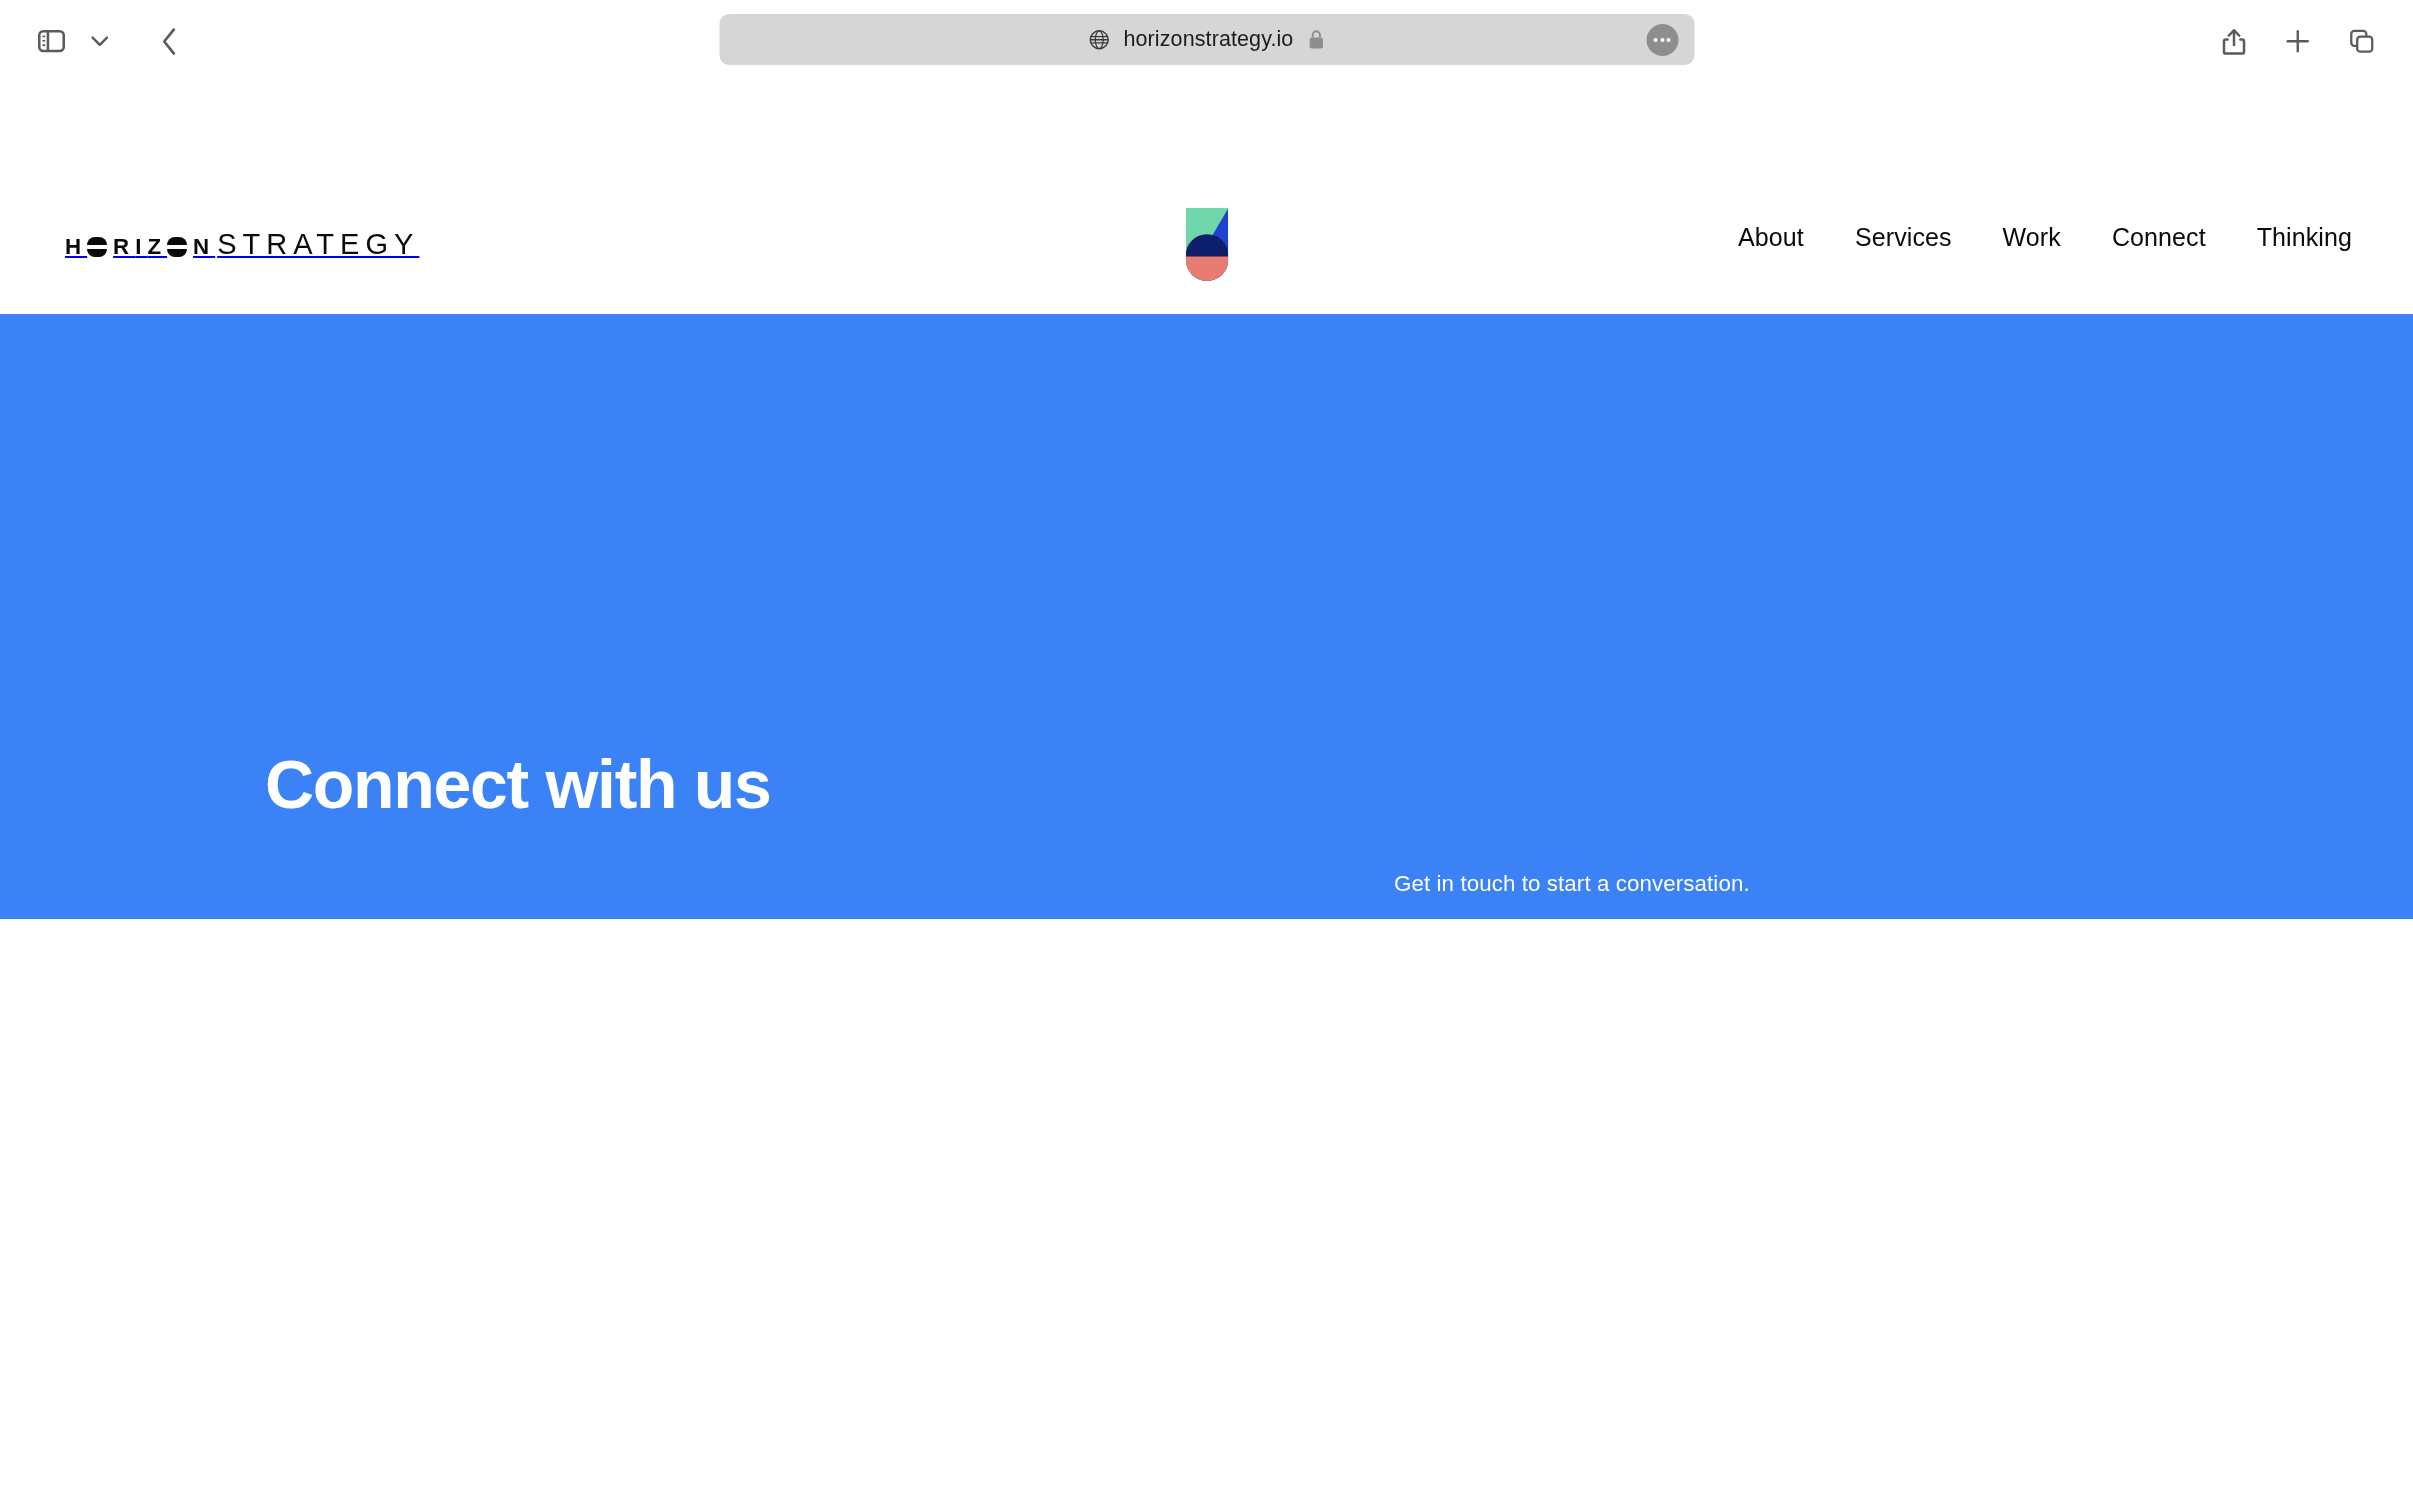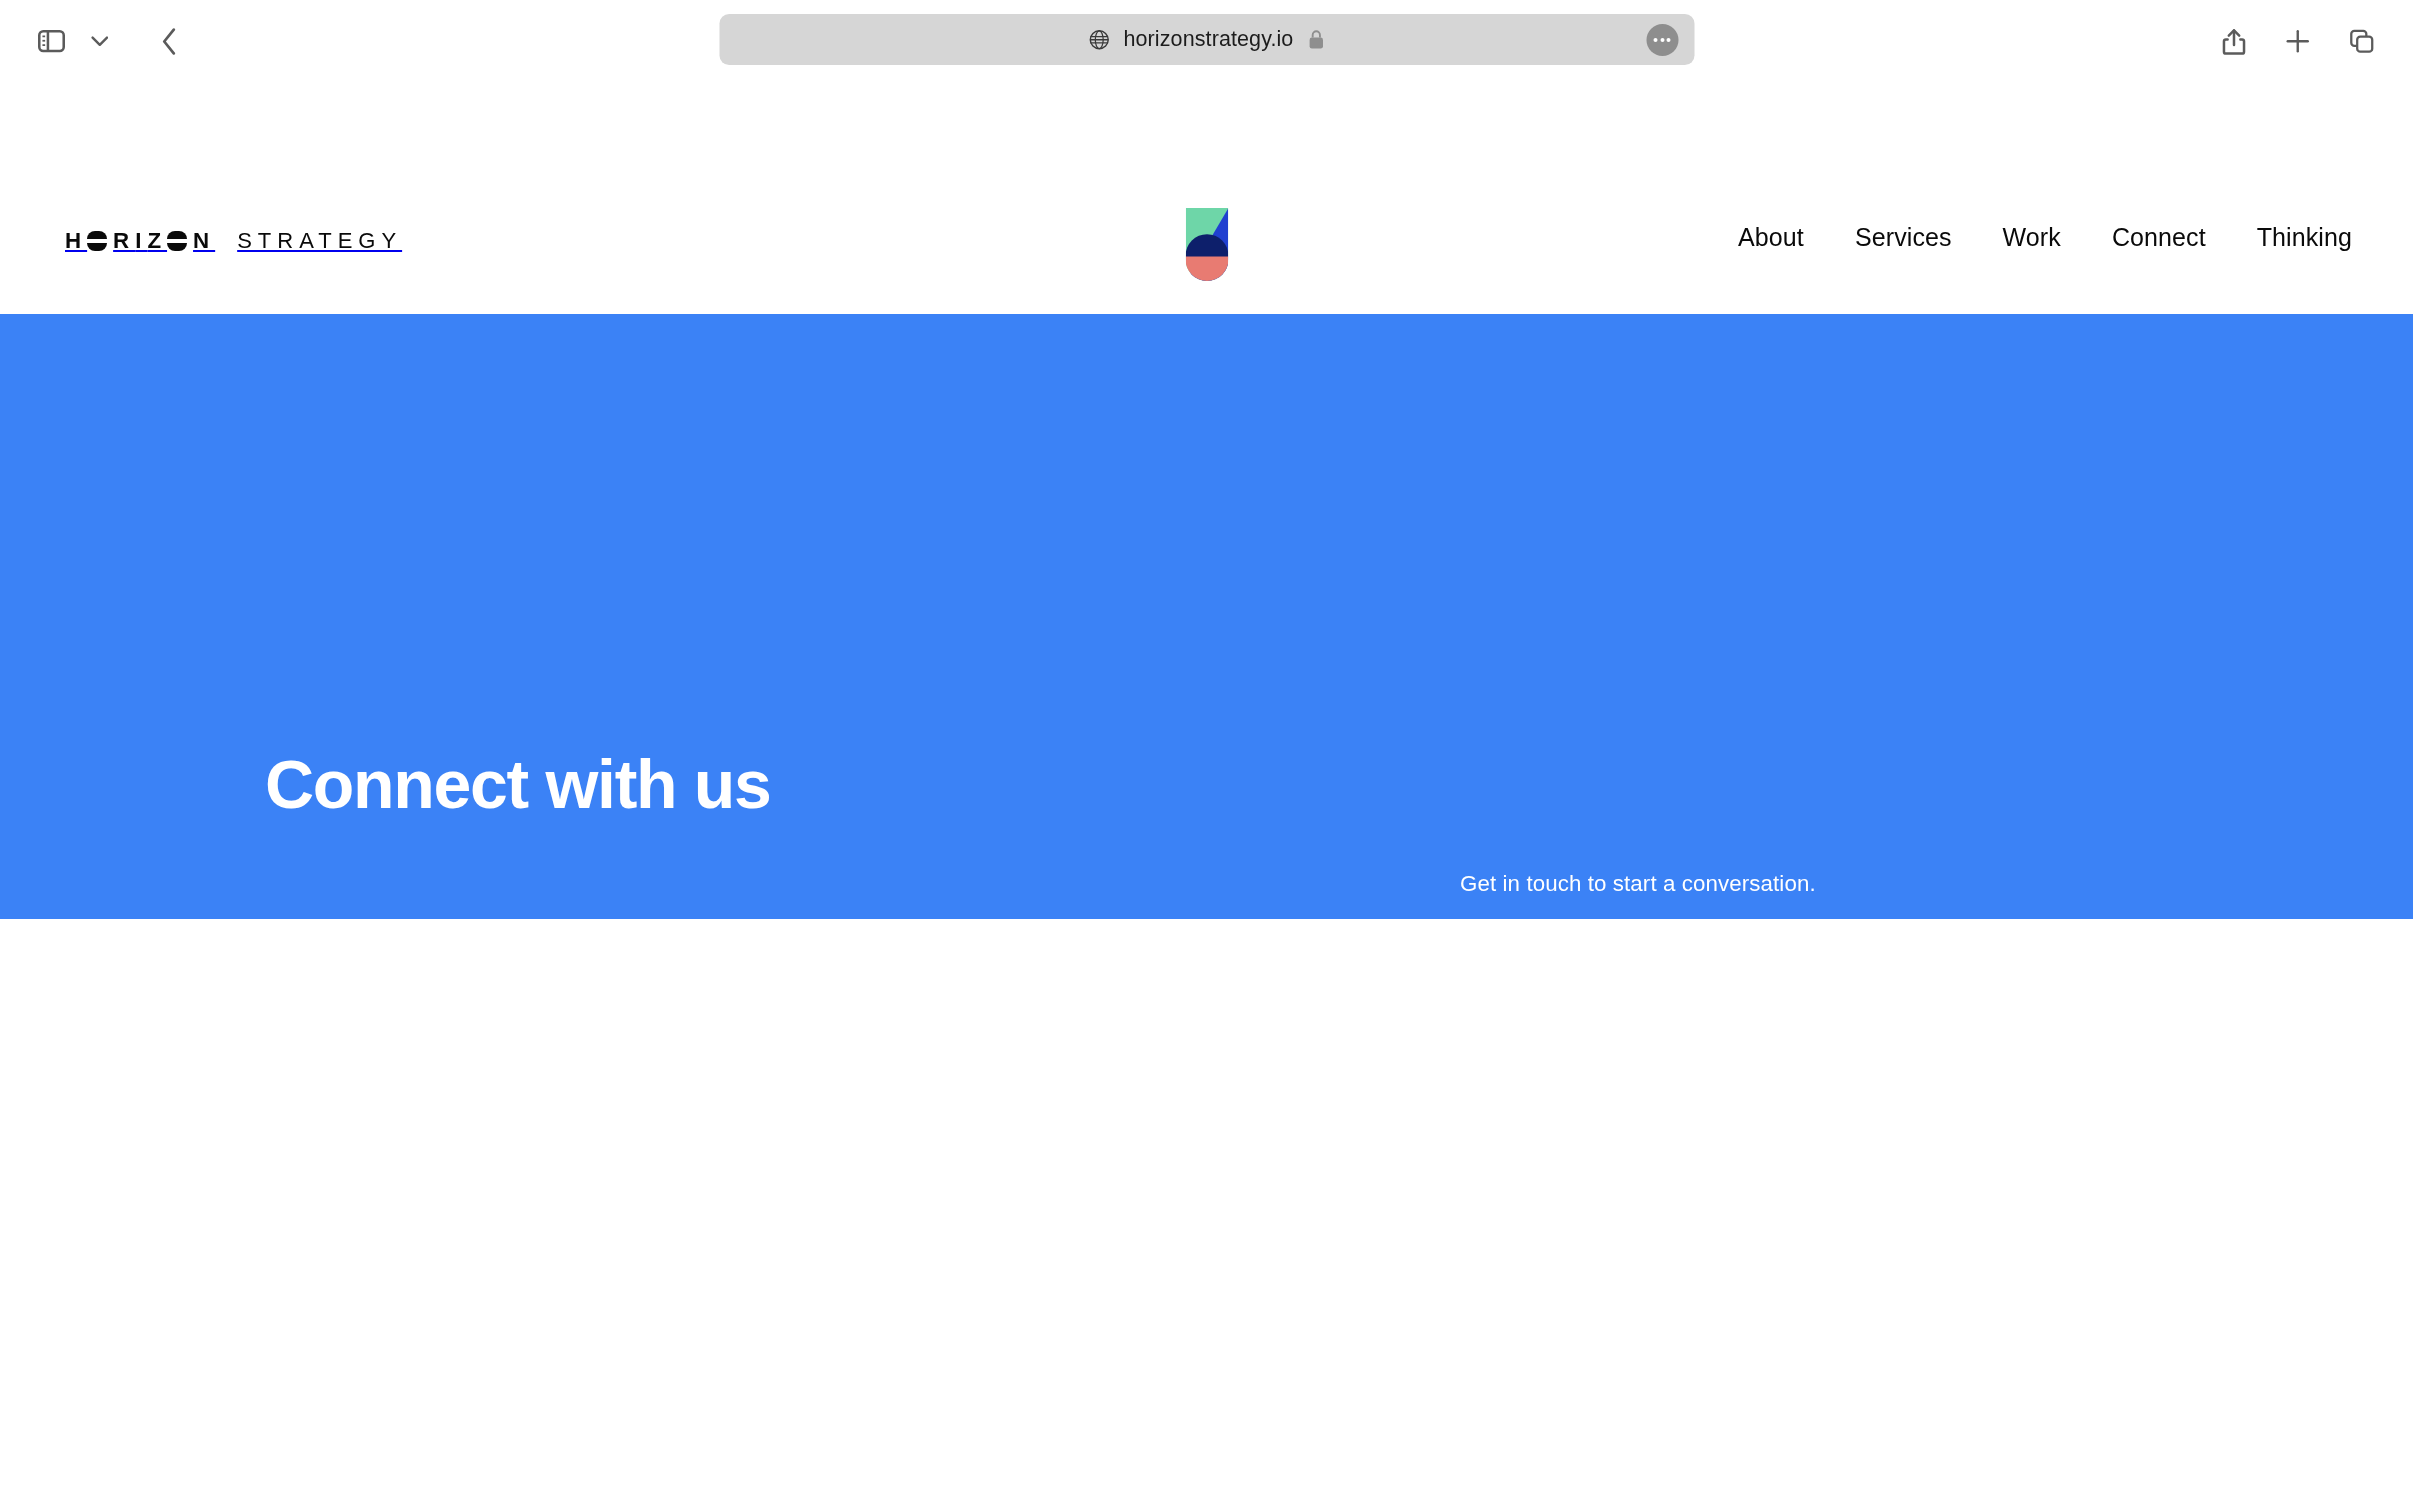--- a/index.html
+++ b/index.html
@@ -105,24 +105,24 @@
   .wm-bold {
     font-weight: 700;
     font-size: 22.3px;
     letter-spacing: 6px;
     color: #0a0a0a;
     display: flex;
     align-items: center;
   }
   .wm-light {
     font-weight: 400;
-    font-size: 22px;
+    font-size: 29px;
     letter-spacing: 6px;
     color: #0a0a0a;
-    margin-left: 22px;
+    margin-left: 2px;
   }
   
   .o-glyph {
     position: relative;
     display: inline-block;
     width: 20px;
     height: 20px;
     margin: 0 6px 0 0;
     vertical-align: middle;
   }
@@ -171,21 +171,21 @@
     transform: translateY(-100%);
     margin: 0;
     font-size: 68px;
     font-weight: 700;
     color: #ffffff;
     letter-spacing: -1.3px;
     line-height: 1;
   }
   .hero-sub {
     position: absolute;
-    left: 1460px;
+    left: 1394px;
     top: 557px;
     margin: 0;
     font-size: 22.3px;
     color: #ffffff;
     letter-spacing: 0.1px;
   }
   .hero-cta {
     position: absolute;
     left: 1395px;
     top: 675px;

